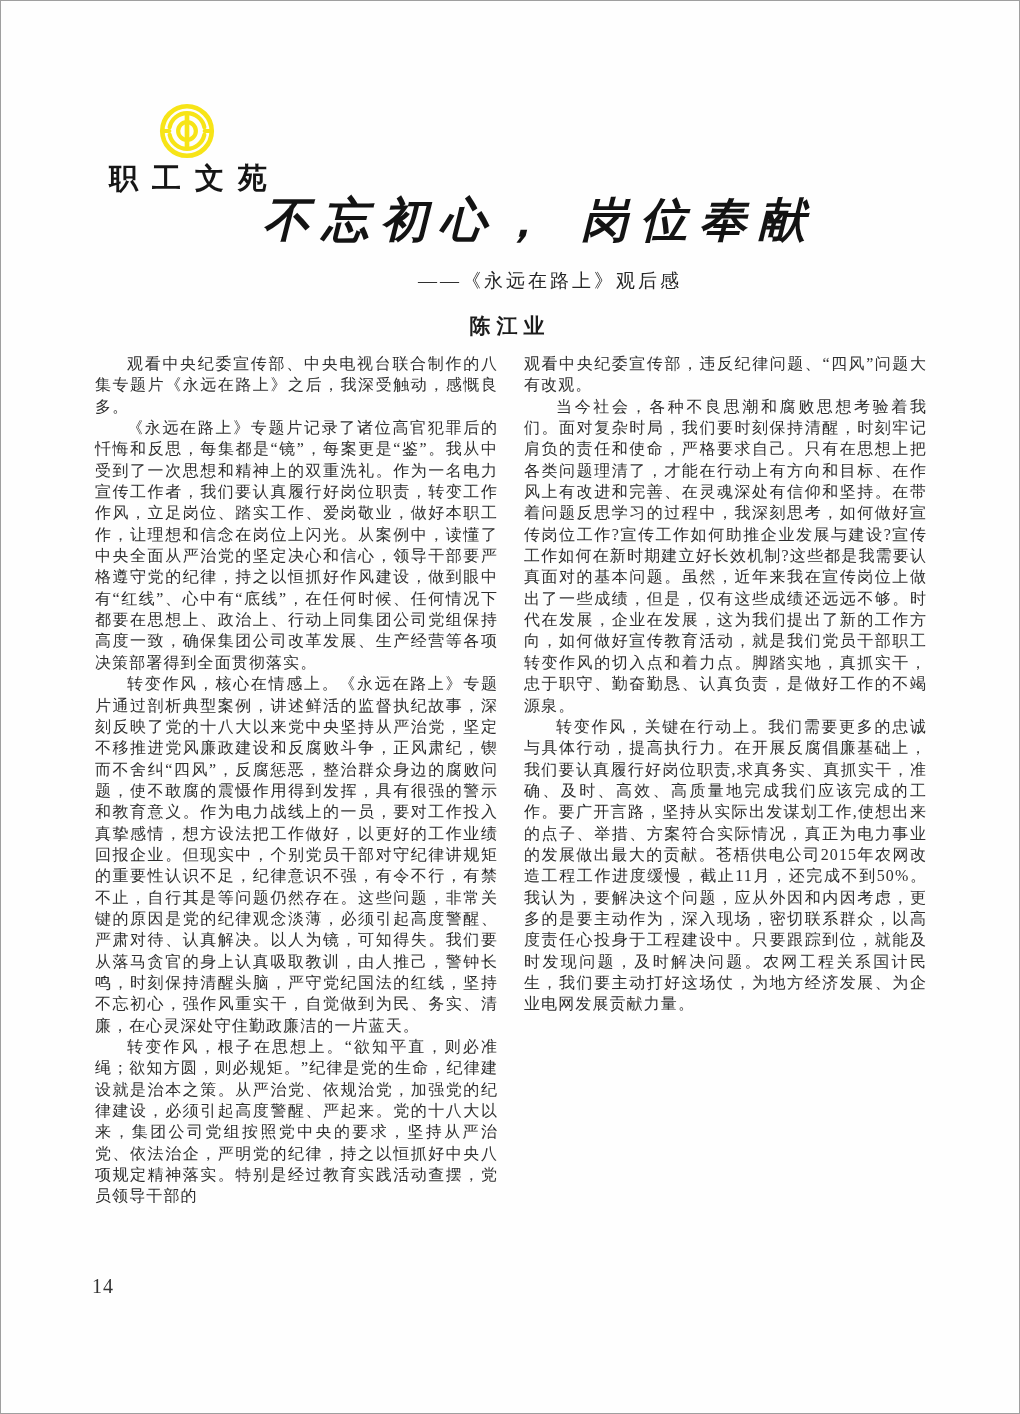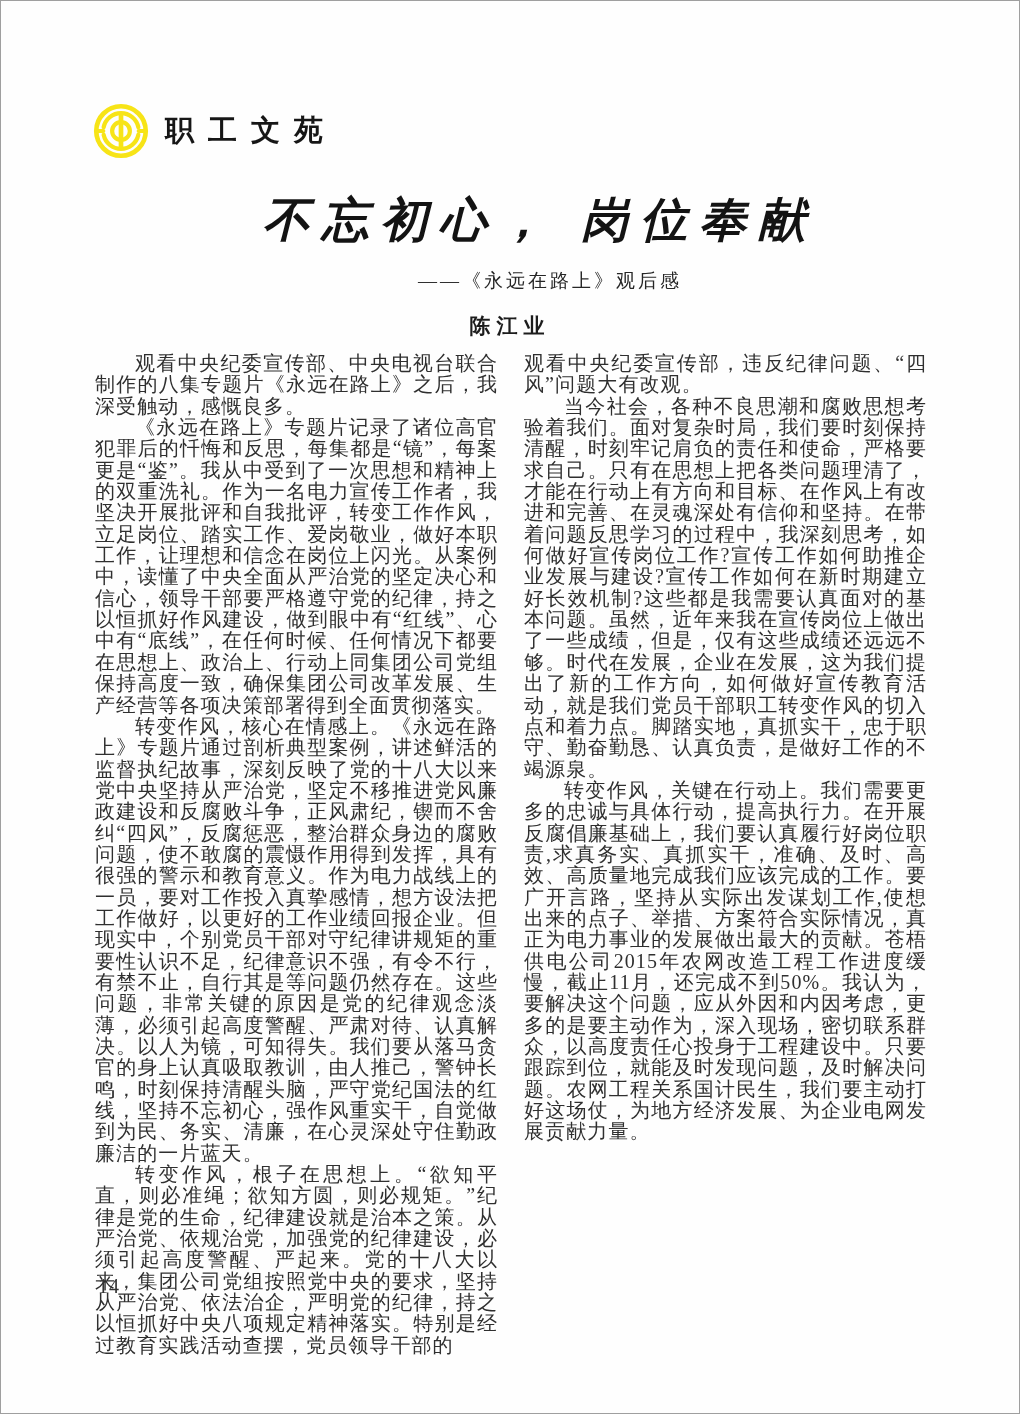--- a/index.html
+++ b/index.html
@@ -19,20 +19,21 @@
     box-sizing: content-box;
   }
 
   
   .masthead {
     position: absolute;
     left: 92px;
     top: 102px;
     display: flex;
     align-items: center;
+    flex-direction: column;
   }
   .union-logo {
     width: 56px;
     height: 56px;
     flex: 0 0 auto;
   }
   .section-title {
     margin-left: 16px;
     font-size: 29px;
     font-weight: bold;
@@ -82,21 +83,21 @@
   .columns {
     position: absolute;
     top: 352px;
     left: 94px;
     width: 832px;
     display: flex;
     gap: 26px;
   }
   .column {
     width: 403px;
-    font-size: 20px;
+    font-size: 16px;
     line-height: 21.35px;
     letter-spacing: 1.1px;
     text-align: justify;
     text-justify: inter-character;
     color: #2f2f2f;
   }
   .column p {
     margin: 0;
   }
   .column p.indent {
@@ -104,21 +105,21 @@
   }
   .attribution {
     text-align: right;
     padding-right: 14px;
     letter-spacing: 2px;
   }
 
   
   .page-number {
     position: absolute;
-    left: 97px;
+    left: 91px;
     top: 1274px;
     font-size: 20px;
     letter-spacing: 1px;
     color: #333333;
   }
 </style>
 </head>
 <body>
 
 <div class="page">
@@ -136,21 +137,21 @@
     <span class="section-title">职工文苑</span>
   </div>
 
   <div class="article-title">不忘初心， 岗位奉献</div>
   <div class="article-subtitle">——《永远在路上》观后感</div>
   <div class="article-author">陈江业</div>
 
   <div class="columns">
     <div class="column">
       <p class="indent">观看中央纪委宣传部、中央电视台联合制作的八集专题片《永远在路上》之后，我深受触动，感慨良多。</p>
-      <p class="indent">《永远在路上》专题片记录了诸位高官犯罪后的忏悔和反思，每集都是“镜”，每案更是“鉴”。我从中受到了一次思想和精神上的双重洗礼。作为一名电力宣传工作者，我坚决开展批评和自我批评，转变工作作风，立足岗位、踏实工作、爱岗敬业，做好本职工作，让理想和信念在岗位上闪光。从案例中，读懂了中央全面从严治党的坚定决心和信心，领导干部要严格遵守党的纪律，持之以恒抓好作风建设，做到眼中有“红线”、心中有“底线”，在任何时候、任何情况下都要在思想上、政治上、行动上同集团公司党组保持高度一致，确保集团公司改革发展、生产经营等各项决策部署得到全面贯彻落实。</p>
+      <p class="indent">《永远在路上》专题片记录了诸位高官犯罪后的忏悔和反思，每集都是“镜”，每案更是“鉴”。我从中受到了一次思想和精神上的双重洗礼。作为一名电力宣传工作者，我们要认真履行好岗位职责，转变工作作风，立足岗位、踏实工作、爱岗敬业，做好本职工作，让理想和信念在岗位上闪光。从案例中，读懂了中央全面从严治党的坚定决心和信心，领导干部要严格遵守党的纪律，持之以恒抓好作风建设，做到眼中有“红线”、心中有“底线”，在任何时候、任何情况下都要在思想上、政治上、行动上同集团公司党组保持高度一致，确保集团公司改革发展、生产经营等各项决策部署得到全面贯彻落实。</p>
       <p class="indent">转变作风，核心在情感上。《永远在路上》专题片通过剖析典型案例，讲述鲜活的监督执纪故事，深刻反映了党的十八大以来党中央坚持从严治党，坚定不移推进党风廉政建设和反腐败斗争，正风肃纪，锲而不舍纠“四风”，反腐惩恶，整治群众身边的腐败问题，使不敢腐的震慑作用得到发挥，具有很强的警示和教育意义。作为电力战线上的一员，要对工作投入真挚感情，想方设法把工作做好，以更好的工作业绩回报企业。但现实中，个别党员干部对守纪律讲规矩的重要性认识不足，纪律意识不强，有令不行，有禁不止，自行其是等问题仍然存在。这些问题，非常关键的原因是党的纪律观念淡薄，必须引起高度警醒、严肃对待、认真解决。以人为镜，可知得失。我们要从落马贪官的身上认真吸取教训，由人推己，警钟长鸣，时刻保持清醒头脑，严守党纪国法的红线，坚持不忘初心，强作风重实干，自觉做到为民、务实、清廉，在心灵深处守住勤政廉洁的一片蓝天。</p>
       <p class="indent">转变作风，根子在思想上。“欲知平直，则必准绳；欲知方圆，则必规矩。”纪律是党的生命，纪律建设就是治本之策。从严治党、依规治党，加强党的纪律建设，必须引起高度警醒、严起来。党的十八大以来，集团公司党组按照党中央的要求，坚持从严治党、依法治企，严明党的纪律，持之以恒抓好中央八项规定精神落实。特别是经过教育实践活动查摆，党员领导干部的</p>
     </div>
     <div class="column">
       <p>观看中央纪委宣传部，违反纪律问题、“四风”问题大有改观。</p>
       <p class="indent">当今社会，各种不良思潮和腐败思想考验着我们。面对复杂时局，我们要时刻保持清醒，时刻牢记肩负的责任和使命，严格要求自己。只有在思想上把各类问题理清了，才能在行动上有方向和目标、在作风上有改进和完善、在灵魂深处有信仰和坚持。在带着问题反思学习的过程中，我深刻思考，如何做好宣传岗位工作?宣传工作如何助推企业发展与建设?宣传工作如何在新时期建立好长效机制?这些都是我需要认真面对的基本问题。虽然，近年来我在宣传岗位上做出了一些成绩，但是，仅有这些成绩还远远不够。时代在发展，企业在发展，这为我们提出了新的工作方向，如何做好宣传教育活动，就是我们党员干部职工转变作风的切入点和着力点。脚踏实地，真抓实干，忠于职守、勤奋勤恳、认真负责，是做好工作的不竭源泉。</p>
       <p class="indent">转变作风，关键在行动上。我们需要更多的忠诚与具体行动，提高执行力。在开展反腐倡廉基础上，我们要认真履行好岗位职责,求真务实、真抓实干，准确、及时、高效、高质量地完成我们应该完成的工作。要广开言路，坚持从实际出发谋划工作,使想出来的点子、举措、方案符合实际情况，真正为电力事业的发展做出最大的贡献。苍梧供电公司2015年农网改造工程工作进度缓慢，截止11月，还完成不到50%。我认为，要解决这个问题，应从外因和内因考虑，更多的是要主动作为，深入现场，密切联系群众，以高度责任心投身于工程建设中。只要跟踪到位，就能及时发现问题，及时解决问题。农网工程关系国计民生，我们要主动打好这场仗，为地方经济发展、为企业电网发展贡献力量。</p>
     </div>
   </div>
 

